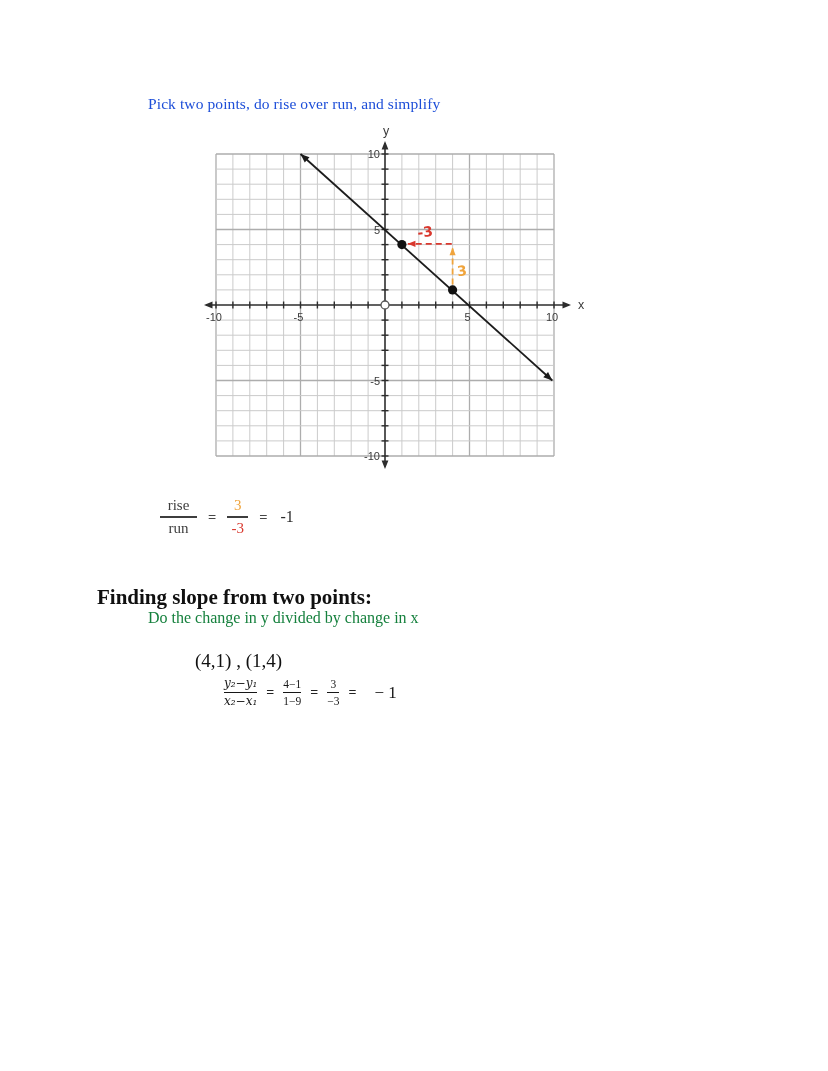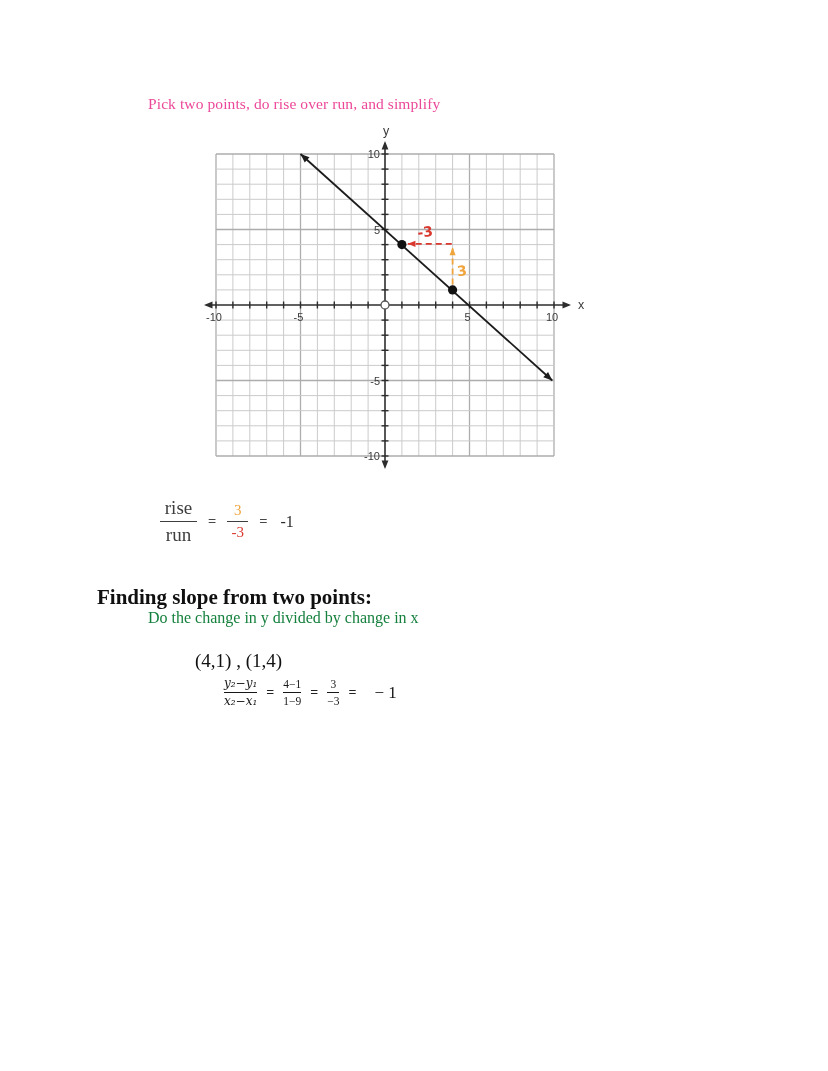--- a/index.html
+++ b/index.html
@@ -1,27 +1,27 @@
 <!DOCTYPE html>
 <html><head>
 <meta charset="utf-8">
 <style>
   html,body{margin:0;padding:0;}
   body{
     width:828px;height:1071px;background:#ffffff;position:relative;
     font-family:"Liberation Serif",serif;color:#1d1d1d;overflow:hidden;
   }
   .abs{position:absolute;}
-  .title{left:148px;top:95px;font-size:15.5px;letter-spacing:.1px;color:#ec4899;}
+  .title{left:148px;top:95px;font-size:15.5px;letter-spacing:.1px;color:#1d4ed8;}
   .graph{left:195px;top:122px;margin:0;}
   
   .riseeq{left:160px;top:497px;display:flex;align-items:center;gap:11px;color:#3e3e3e;}
   .frac{display:inline-flex;flex-direction:column;align-items:center;line-height:1.15;}
   .frac .bar{align-self:stretch;height:1.6px;background:#3e3e3e;margin:2px 0;}
-  .frac.words{min-width:37px;font-size:19px;}
+  .frac.words{min-width:37px;font-size:15px;}
   .frac.nums{min-width:21px;font-size:15px;}
   .orange{color:#F0A43C;}
   .red{color:#D9382E;}
   .eq{font-size:14.5px;font-weight:700;color:#474747;}
   .result{font-size:16px;color:#2b2b2b;margin-left:2px;}
   
   .heading{left:97px;top:585px;font-size:21px;font-weight:700;color:#101010;margin:0;}
   .subtext{left:148px;top:609px;font-size:16px;color:#15803d;}
   .points{left:195px;top:650px;font-size:19px;color:#101010;}
   

